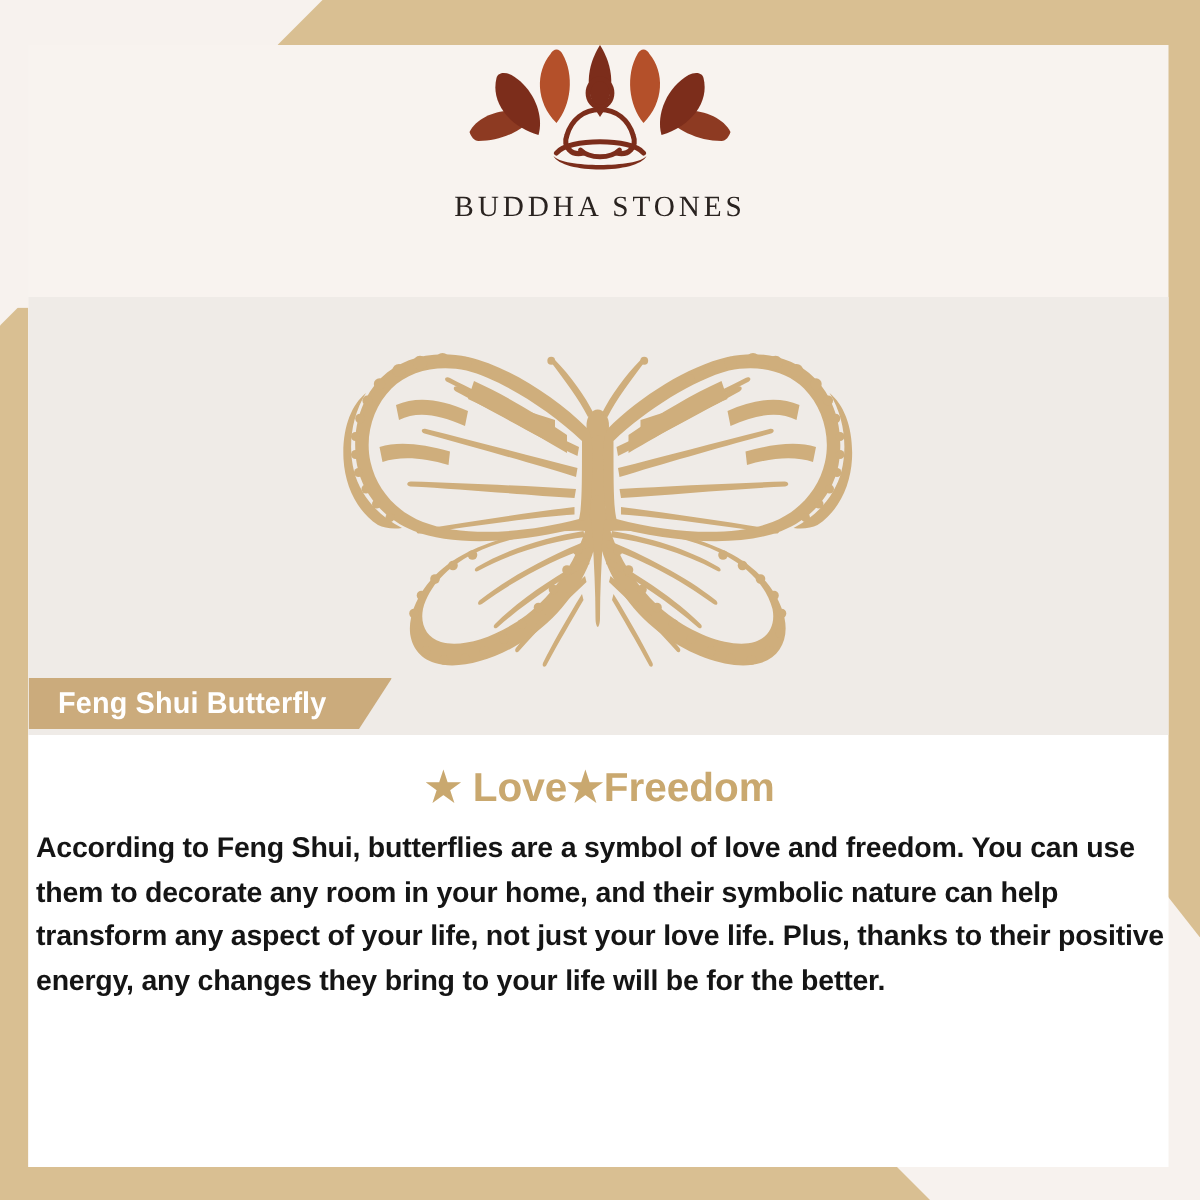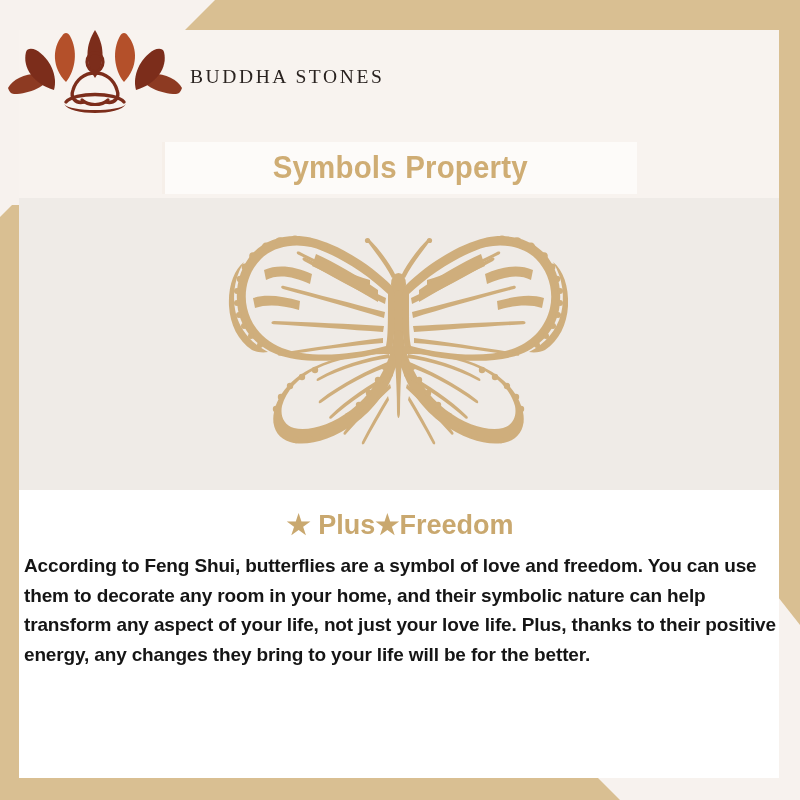--- a/index.html
+++ b/index.html
@@ -49,21 +49,21 @@
     background:#ffffff;
   }
   .panel-footer{
     position:absolute;left:19px;top:686px;width:760px;height:92px;
     background:#ffffff;
   }
 
   
   .logo-wrap{
     position:absolute;left:0;top:26px;width:800px;
-    display:flex;flex-direction:row;align-items:center;
+    display:flex;flex-direction:column;align-items:center;
   }
   .logo-mark{width:190px;height:100px;display:block;}
   .logo-text{
     margin-top:2px;
     font-family:"Liberation Serif", serif;
     font-size:19.5px;letter-spacing:2.6px;
     color:#2a2320;font-weight:400;
   }
 
   
@@ -161,24 +161,20 @@
 
         <path d="M82 74 C88 80 102 80 108 74" stroke="#7c2d1b" stroke-width="3.2" fill="none"></path>
 
         <path d="M64 78 C70 90 120 90 126 78 C120 86 70 86 64 78 Z" fill="#7c2d1b"></path>
         <path d="M66 76 C74 66 116 66 124 76" stroke="#7c2d1b" stroke-width="3.4" fill="none"></path>
       </g>
     </svg>
     <div class="logo-text">BUDDHA STONES</div>
   </div>
 
-  <div class="title-banner">
-    <span class="edge-l"></span>
-    <span class="title-text">Symbols Property</span>
-  </div>
 
   <div class="butterfly-wrap">
     <svg class="butterfly" viewBox="0 0 360 220">
       <g fill="#cfae7c">
 
         <path d="M180 48 C184 54 185 62 185 72 C185 92 184 112 182 132
                  C181 150 180 168 180 186 C180 190 179 192 178.5 192
                  C178 192 177 190 177 186 C177 168 176 150 175 132
                  C173 112 172 92 172 72 C172 62 173 54 177 48 Z"></path>
         <ellipse cx="178.5" cy="58" rx="7.5" ry="11"></ellipse>
@@ -339,18 +335,21 @@
         <circle cx="57" cy="196" r="3.2"></circle>
           <circle cx="56" cy="183" r="3.2"></circle>
         <circle cx="61" cy="171" r="3.2"></circle>
           <circle cx="70" cy="160" r="3.2"></circle>
         <circle cx="82" cy="151" r="3.2"></circle>
           <circle cx="95" cy="144" r="3.2"></circle>
       </g>
     </svg>
   </div>
 
-
-  <div class="subhead">★ Plus★Freedom</div>
+  <div class="tag">
+    <span class="tag-text">Feng Shui Butterfly</span>
+  </div>
+
+  <div class="subhead">★ Love★Freedom</div>
 
   <div class="body-copy">According to Feng Shui, butterflies are a symbol of love and freedom. You can use them to decorate any room in your home, and their symbolic nature can help transform any aspect of your life, not just your love life. Plus, thanks to their positive energy, any changes they bring to your life will be for the better.</div>
 
 </div>
 
 </body></html>

